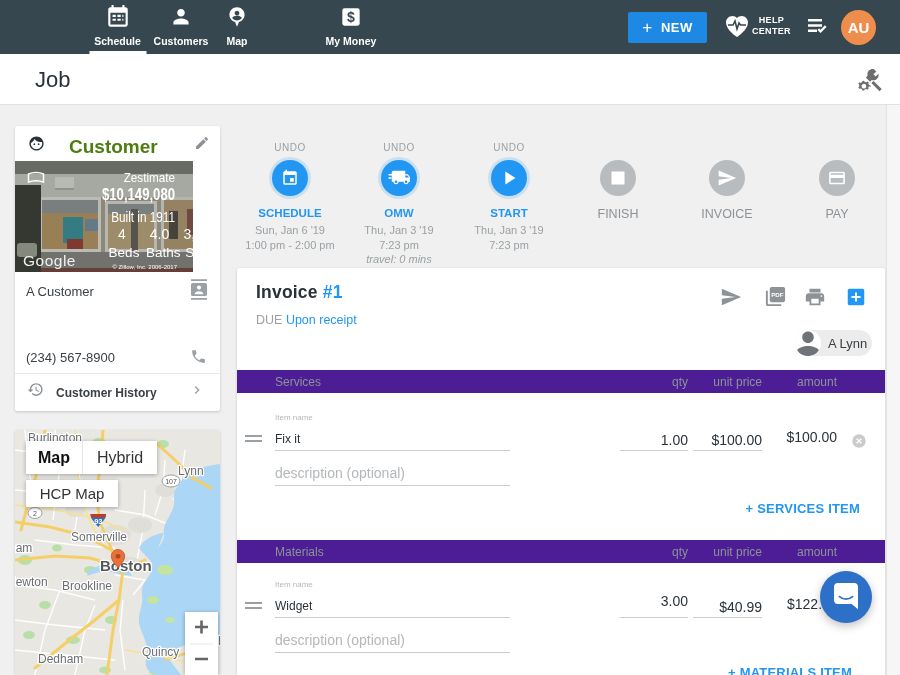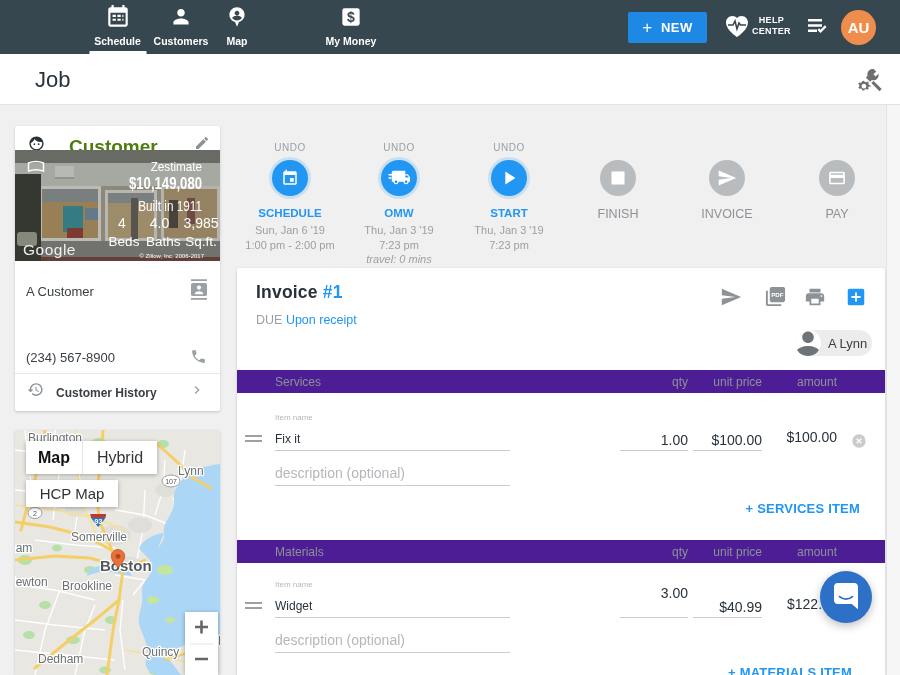--- a/index.html
+++ b/index.html
@@ -15,21 +15,21 @@
 #hc { position:absolute; left:752px; top:15px; color:#fff; font-size:9px; font-weight:bold; text-align:center; line-height:11px; letter-spacing:0.3px; }
 #avatar { position:absolute; left:841px; top:10px; width:35px; height:35px; border-radius:50%; background:#ef8e4c; color:#fff; font-size:15px; font-weight:bold; text-align:center; line-height:35px; }
 
 #jobbar { position:absolute; left:0; top:54px; width:900px; height:51px; background:#fff; border-bottom:1px solid #e2e2e2; }
 #jobbar h1 { position:absolute; left:35px; top:13px; font-size:22px; font-weight:normal; color:#29323a; }
 
 .card { position:absolute; background:#fff; border-radius:2px; box-shadow:0 1px 3px rgba(0,0,0,0.18); }
 #cust { left:15px; top:126px; width:205px; height:285px; }
 #cust-head { position:relative; height:35px; }
 #cust-head .ct { position:absolute; left:33px; top:10px; font-size:19px; font-weight:bold; color:#4d7c0f;margin-left:21px; }
-#photo { position:absolute; left:0; top:24px; width:205px; height:111px; background:#701a75; overflow:hidden; }
+#photo { position:absolute; left:0; top:35px; width:178px; height:111px; background:#701a75; overflow:hidden; }
 .ph-t { position:absolute; color:#fff; }
 .crow { position:absolute; left:11px; width:181px; color:#3b4045; }
 
 #mapcard { left:15px; top:430px; width:205px; height:245px; overflow:hidden; }
 
 #timeline { position:absolute; left:237px; top:120px; width:648px; height:145px; }
 .tl-line { position:absolute; top:177px; height:1px; background:#d5d5d5; }
 .step { position:absolute; width:110px; text-align:center; top:0; }
 .undo { color:#9aa0a4; font-size:10px; letter-spacing:0.5px; position:absolute; top:22px; width:100%; }
 .circ { position:absolute; left:50%; top:40px; transform:translateX(-50%); width:36px; height:36px; border-radius:50%; }
@@ -373,21 +373,21 @@
     <div class="secbar" style="top:272px;">
         <span class="sb-name">Materials</span>
         <span class="sb-h" style="right:197px;">qty</span>
         <span class="sb-h" style="right:123px;">unit price</span>
         <span class="sb-h" style="right:48px;">amount</span>
       </div>
     <div class="drag" style="top:334px;"></div>
     <div class="ilabel" style="top:312px;">Item name</div>
     <div class="itext" style="top:331px;">Widget</div>
     <div class="uline" style="left:38px;top:349px;width:235px;"></div>
-    <div class="num" style="right:197px;top:317px;">3.00</div>
+    <div class="num" style="right:197px;top:325px;">3.00</div>
     <div class="uline" style="left:383px;top:349px;width:68px;"></div>
     <div class="num" style="right:123px;top:331px;">$40.99</div>
     <div class="uline" style="left:456px;top:349px;width:69px;"></div>
     <div class="num" style="left:550px;top:328px;">$122.97</div>
     <div class="desc" style="top:364px;">description (optional)</div>
     <div class="uline" style="left:38px;top:384px;width:235px;"></div>
     <div class="addlink" style="right:33px;top:397px;">+ MATERIALS ITEM</div>
   </div>
   <div style="position:absolute;left:886px;top:105px;width:14px;height:570px;background:#f6f6f6;border-left:1px solid #e3e3e3;"></div>
   <div id="chat">

